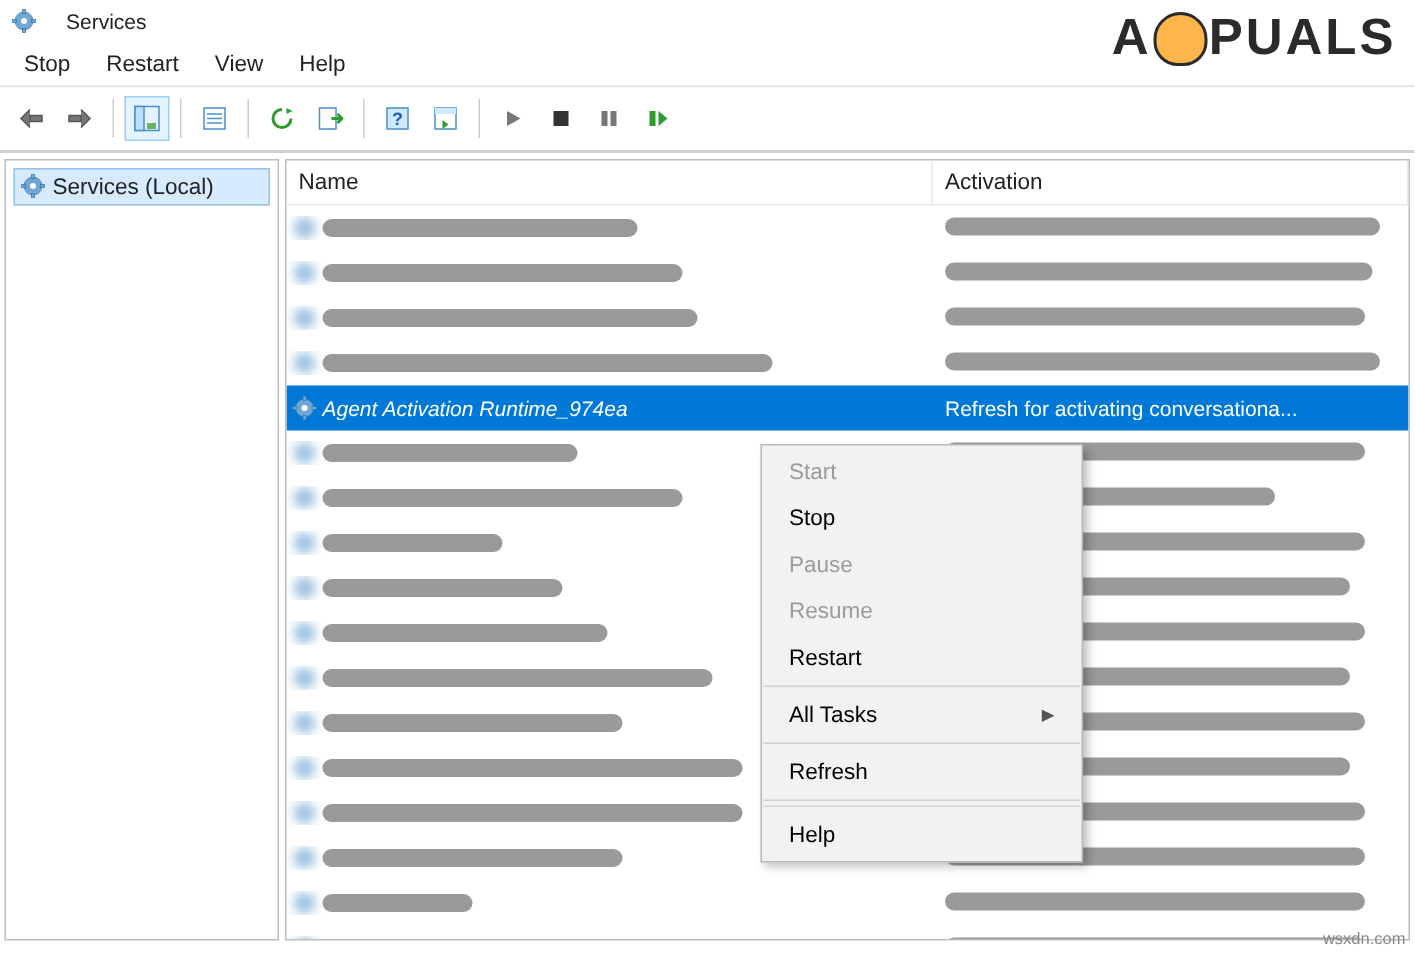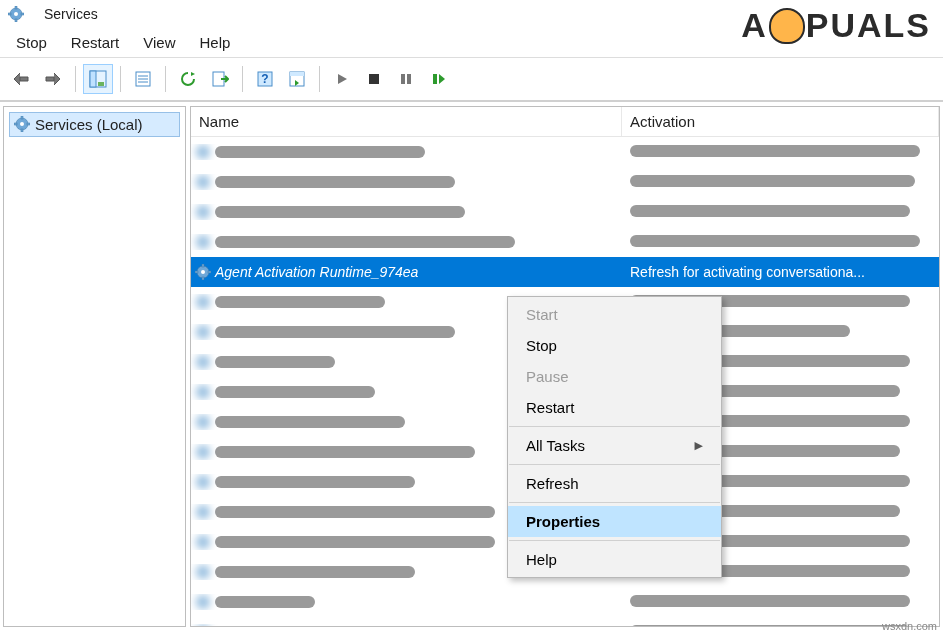--- a/index.html
+++ b/index.html
@@ -351,32 +351,30 @@
           <div class="cell cell-desc"><span class="blur-text" style="width:280px"></span></div>
         </div>
     </div>
   </div>
 </div>
 
 <div class="context-menu">
   <div class="ctx-item disabled">Start</div>
   <div class="ctx-item enabled">Stop</div>
   <div class="ctx-item disabled">Pause</div>
+  <div class="ctx-item disabled">Resume</div>
   <div class="ctx-item enabled">Restart</div>
   <div class="ctx-sep"></div>
   <div class="ctx-item enabled">
     <span>All Tasks</span>
     <span class="ctx-arrow">▶</span>
   </div>
   <div class="ctx-sep"></div>
   <div class="ctx-item enabled">Refresh</div>
   <div class="ctx-sep"></div>
-  <div class="ctx-item enabled highlight">
-      <b>Properties</b>
-    </div>
   <div class="ctx-sep"></div>
   <div class="ctx-item enabled">Help</div>
 </div>
 
 <div class="watermark">
   <span>A</span>
   <span class="face"></span>
   <span>PUALS</span>
 </div>
 <div class="site-note">wsxdn.com</div>

